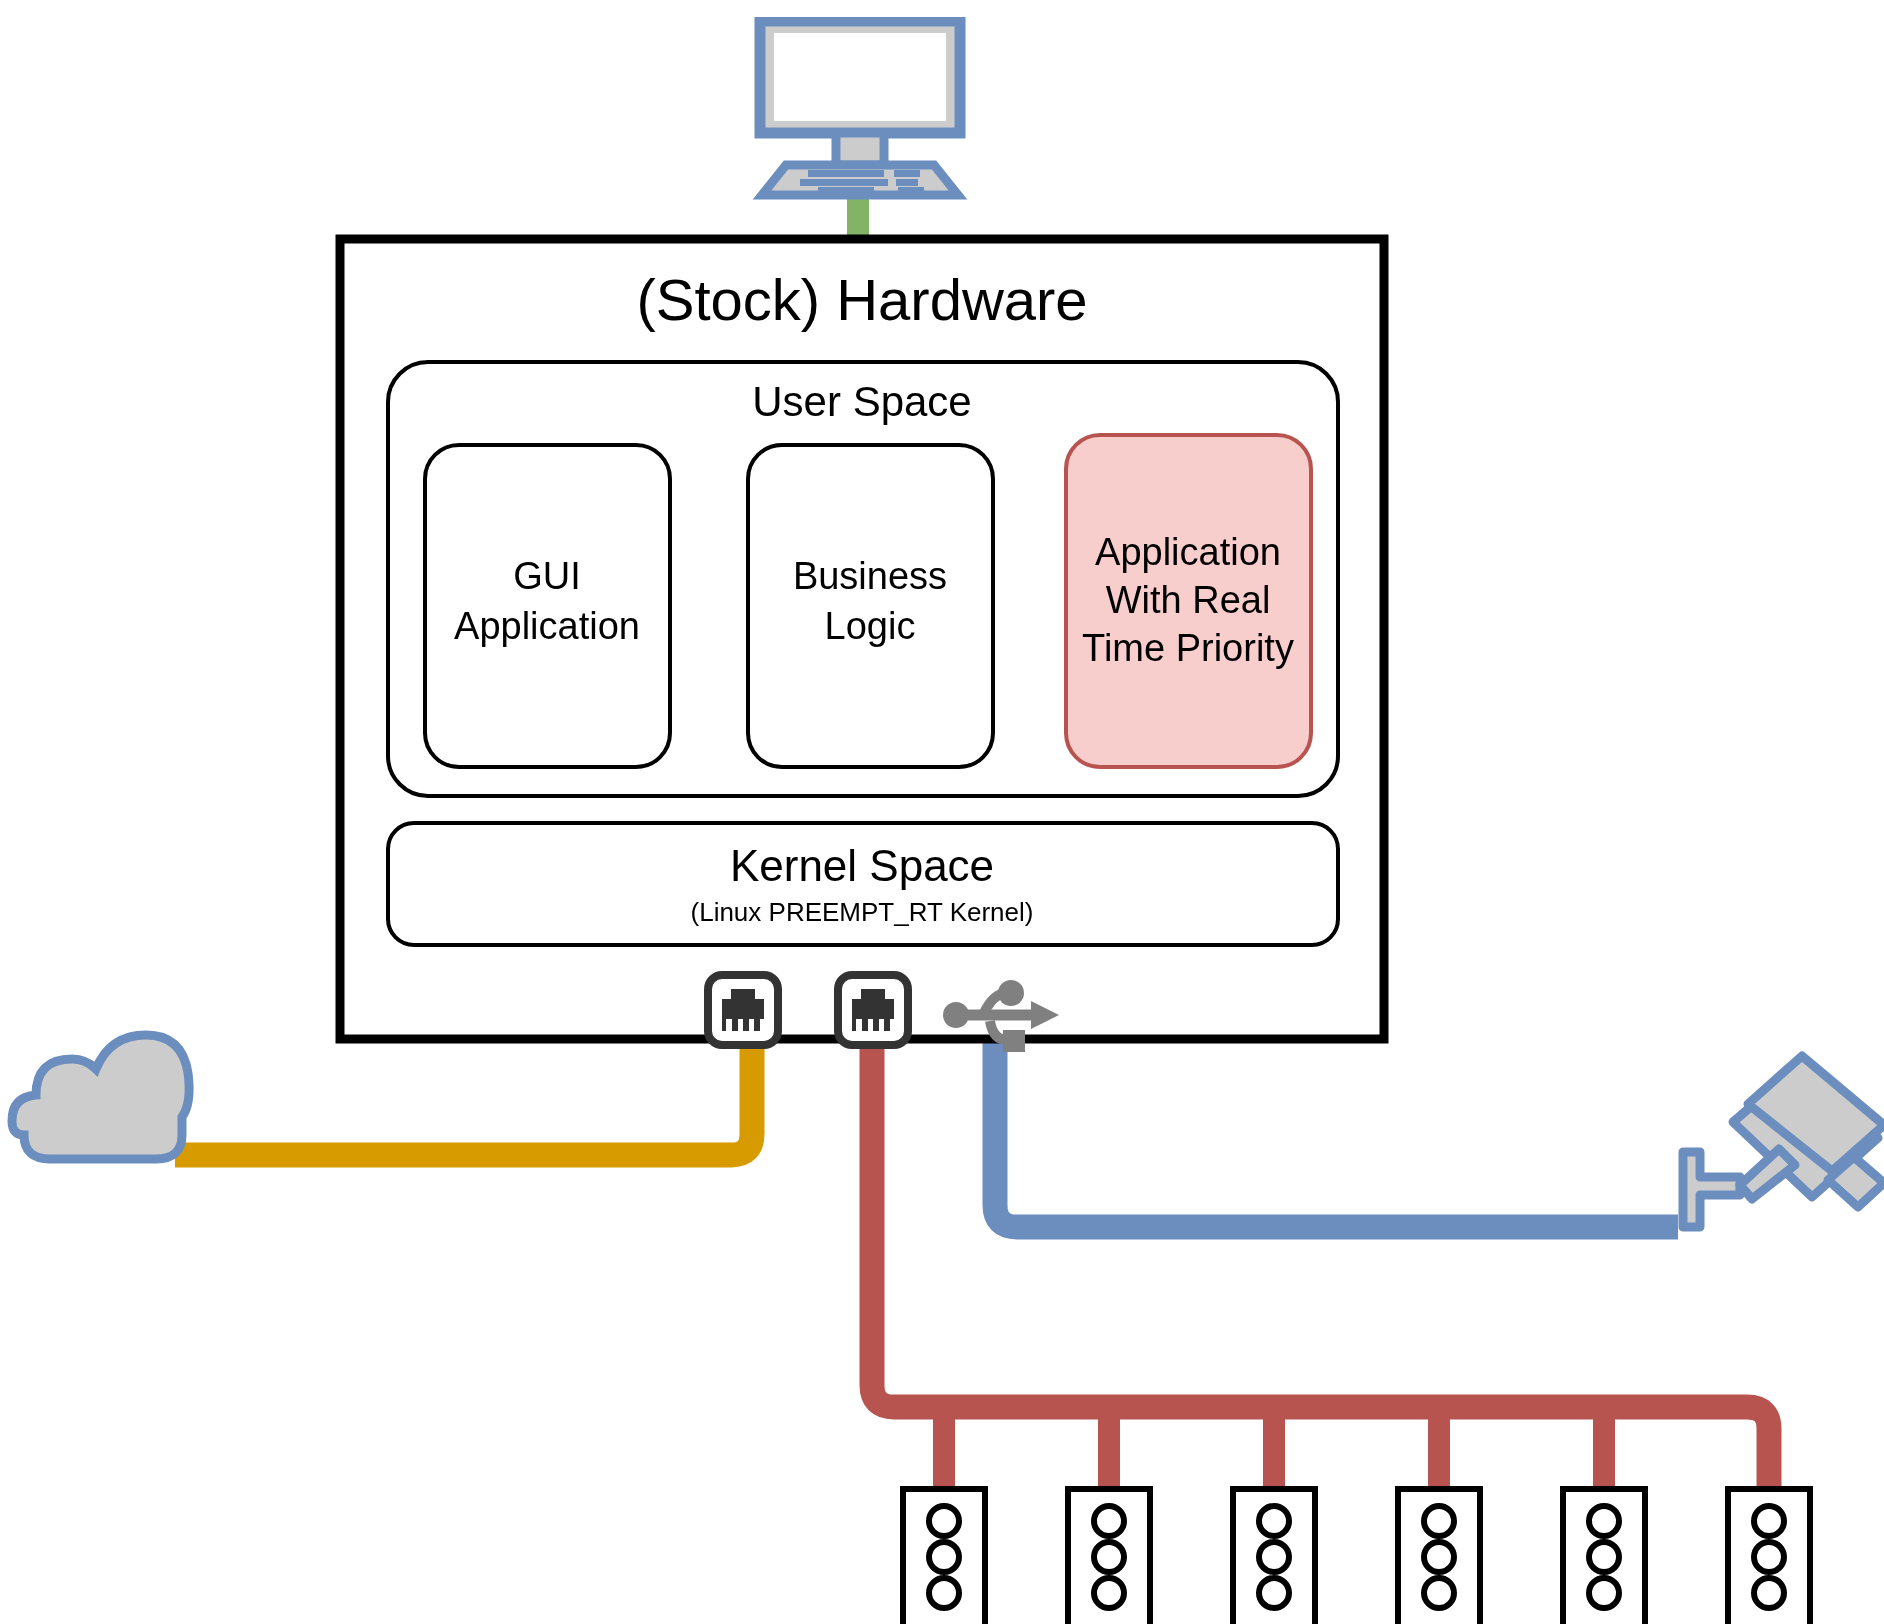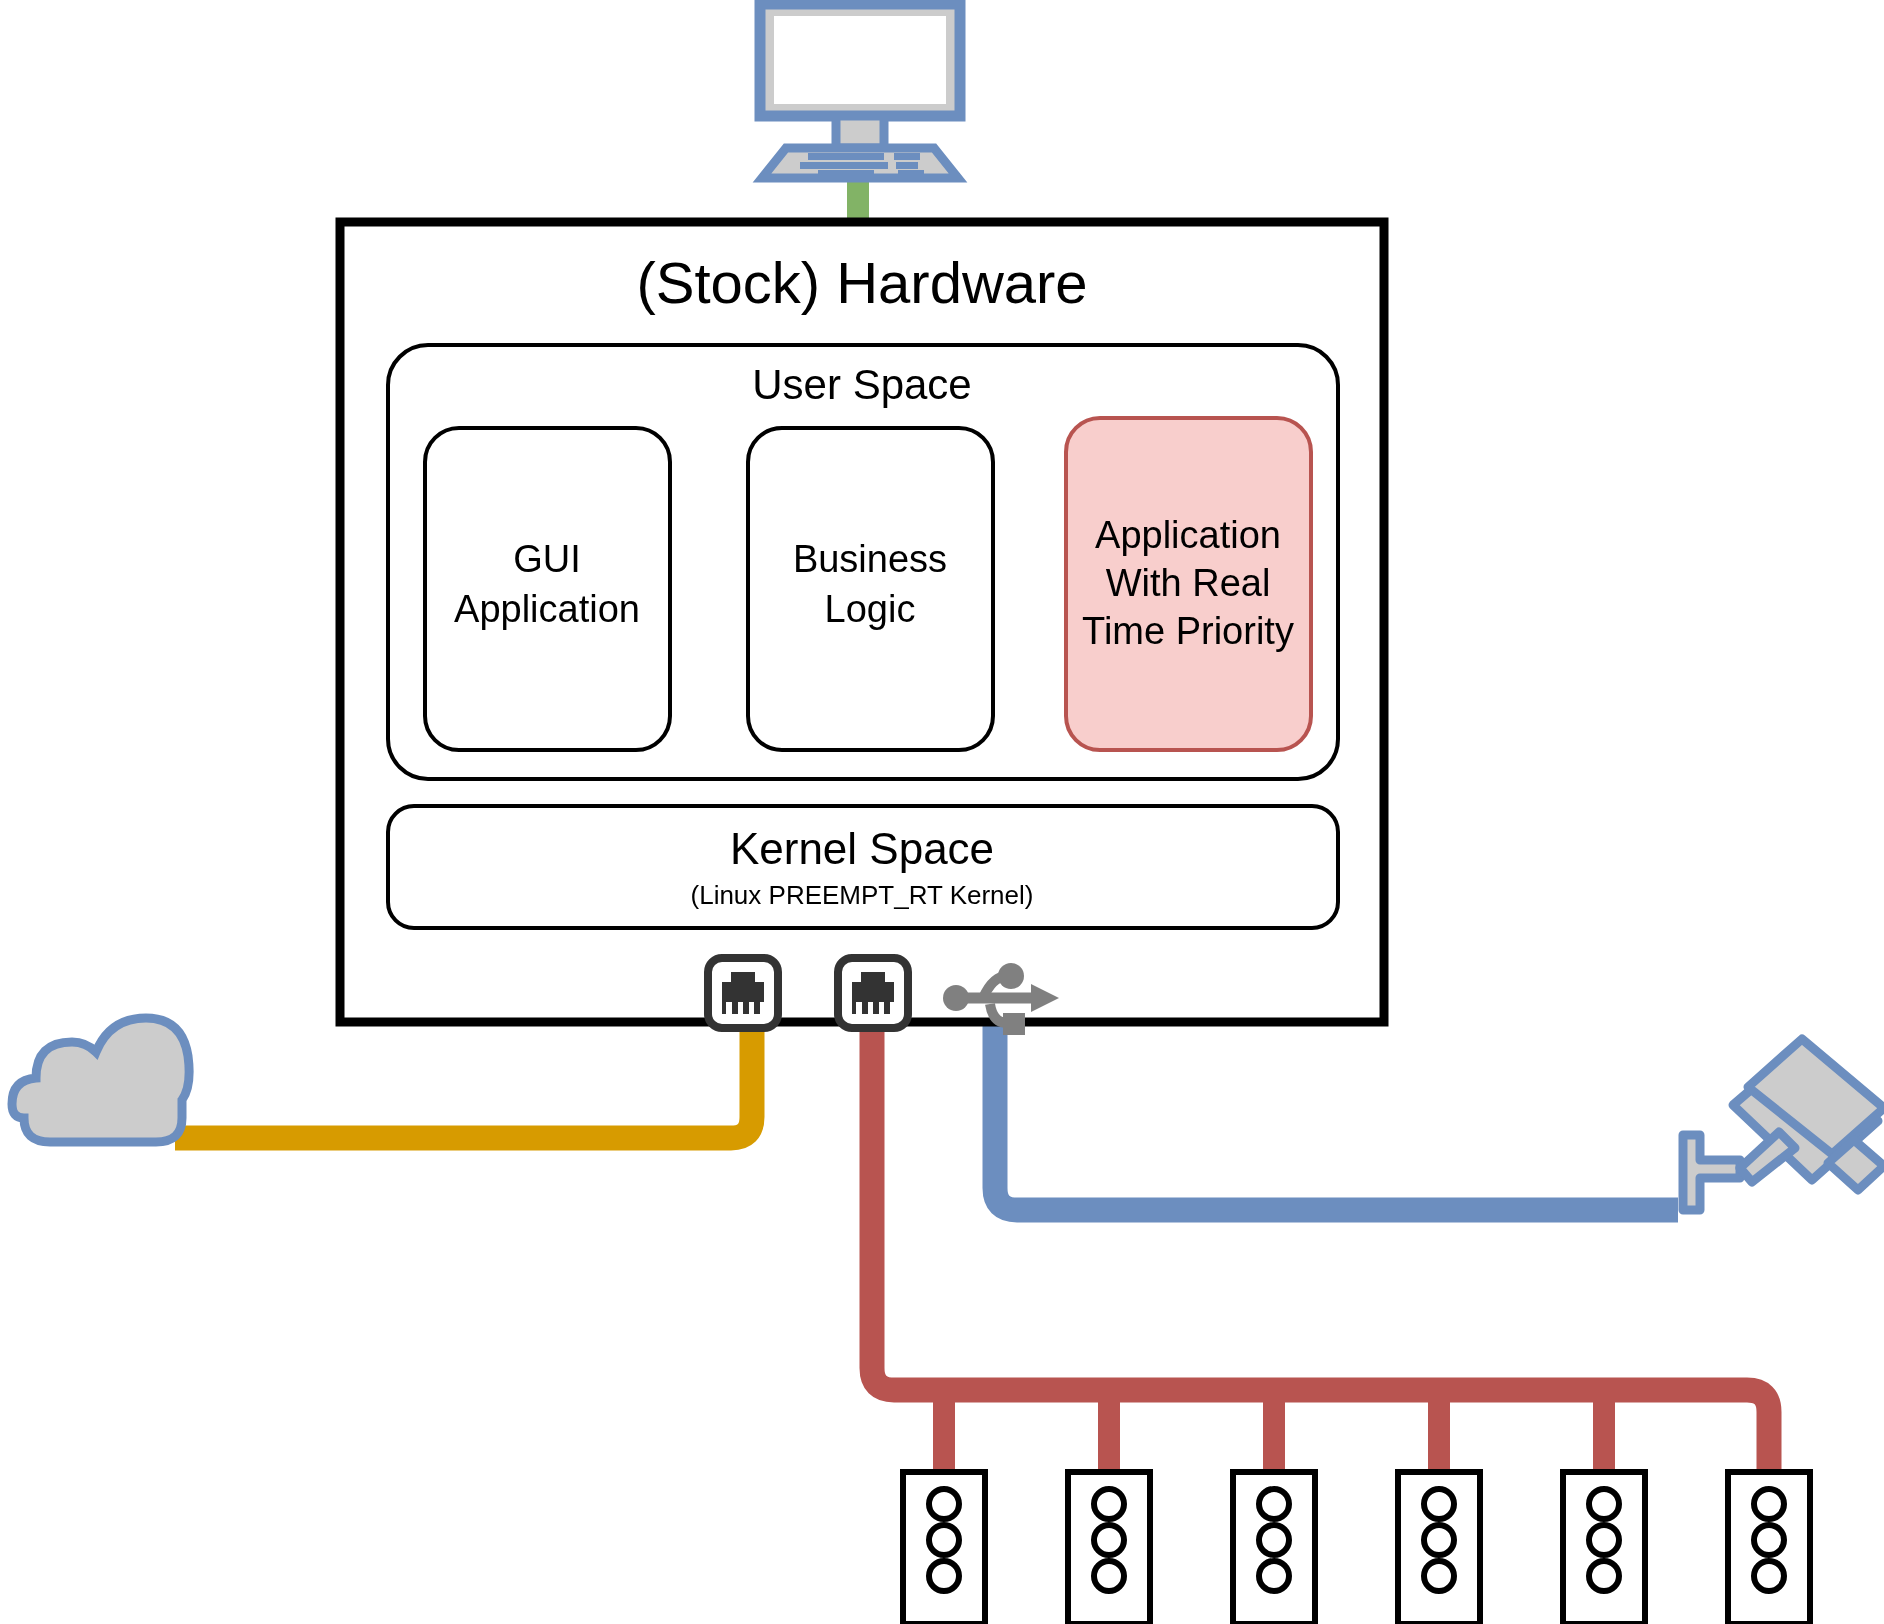--- a/index.html
+++ b/index.html
@@ -10,20 +10,21 @@
   body {
     width: 1884px;
     height: 1624px;
     font-family: "Liberation Sans", sans-serif;
     overflow: hidden;
   }
   #diagram-root {
     position: relative;
     width: 1884px;
     height: 1398px;
+    margin-top: 17px;
   }
   svg.canvas {
     position: absolute;
     inset: 0;
     width: 1884px;
     height: 1624px;
     display: block;
   }
   .lbl {
     font-family: "Liberation Sans", sans-serif;

